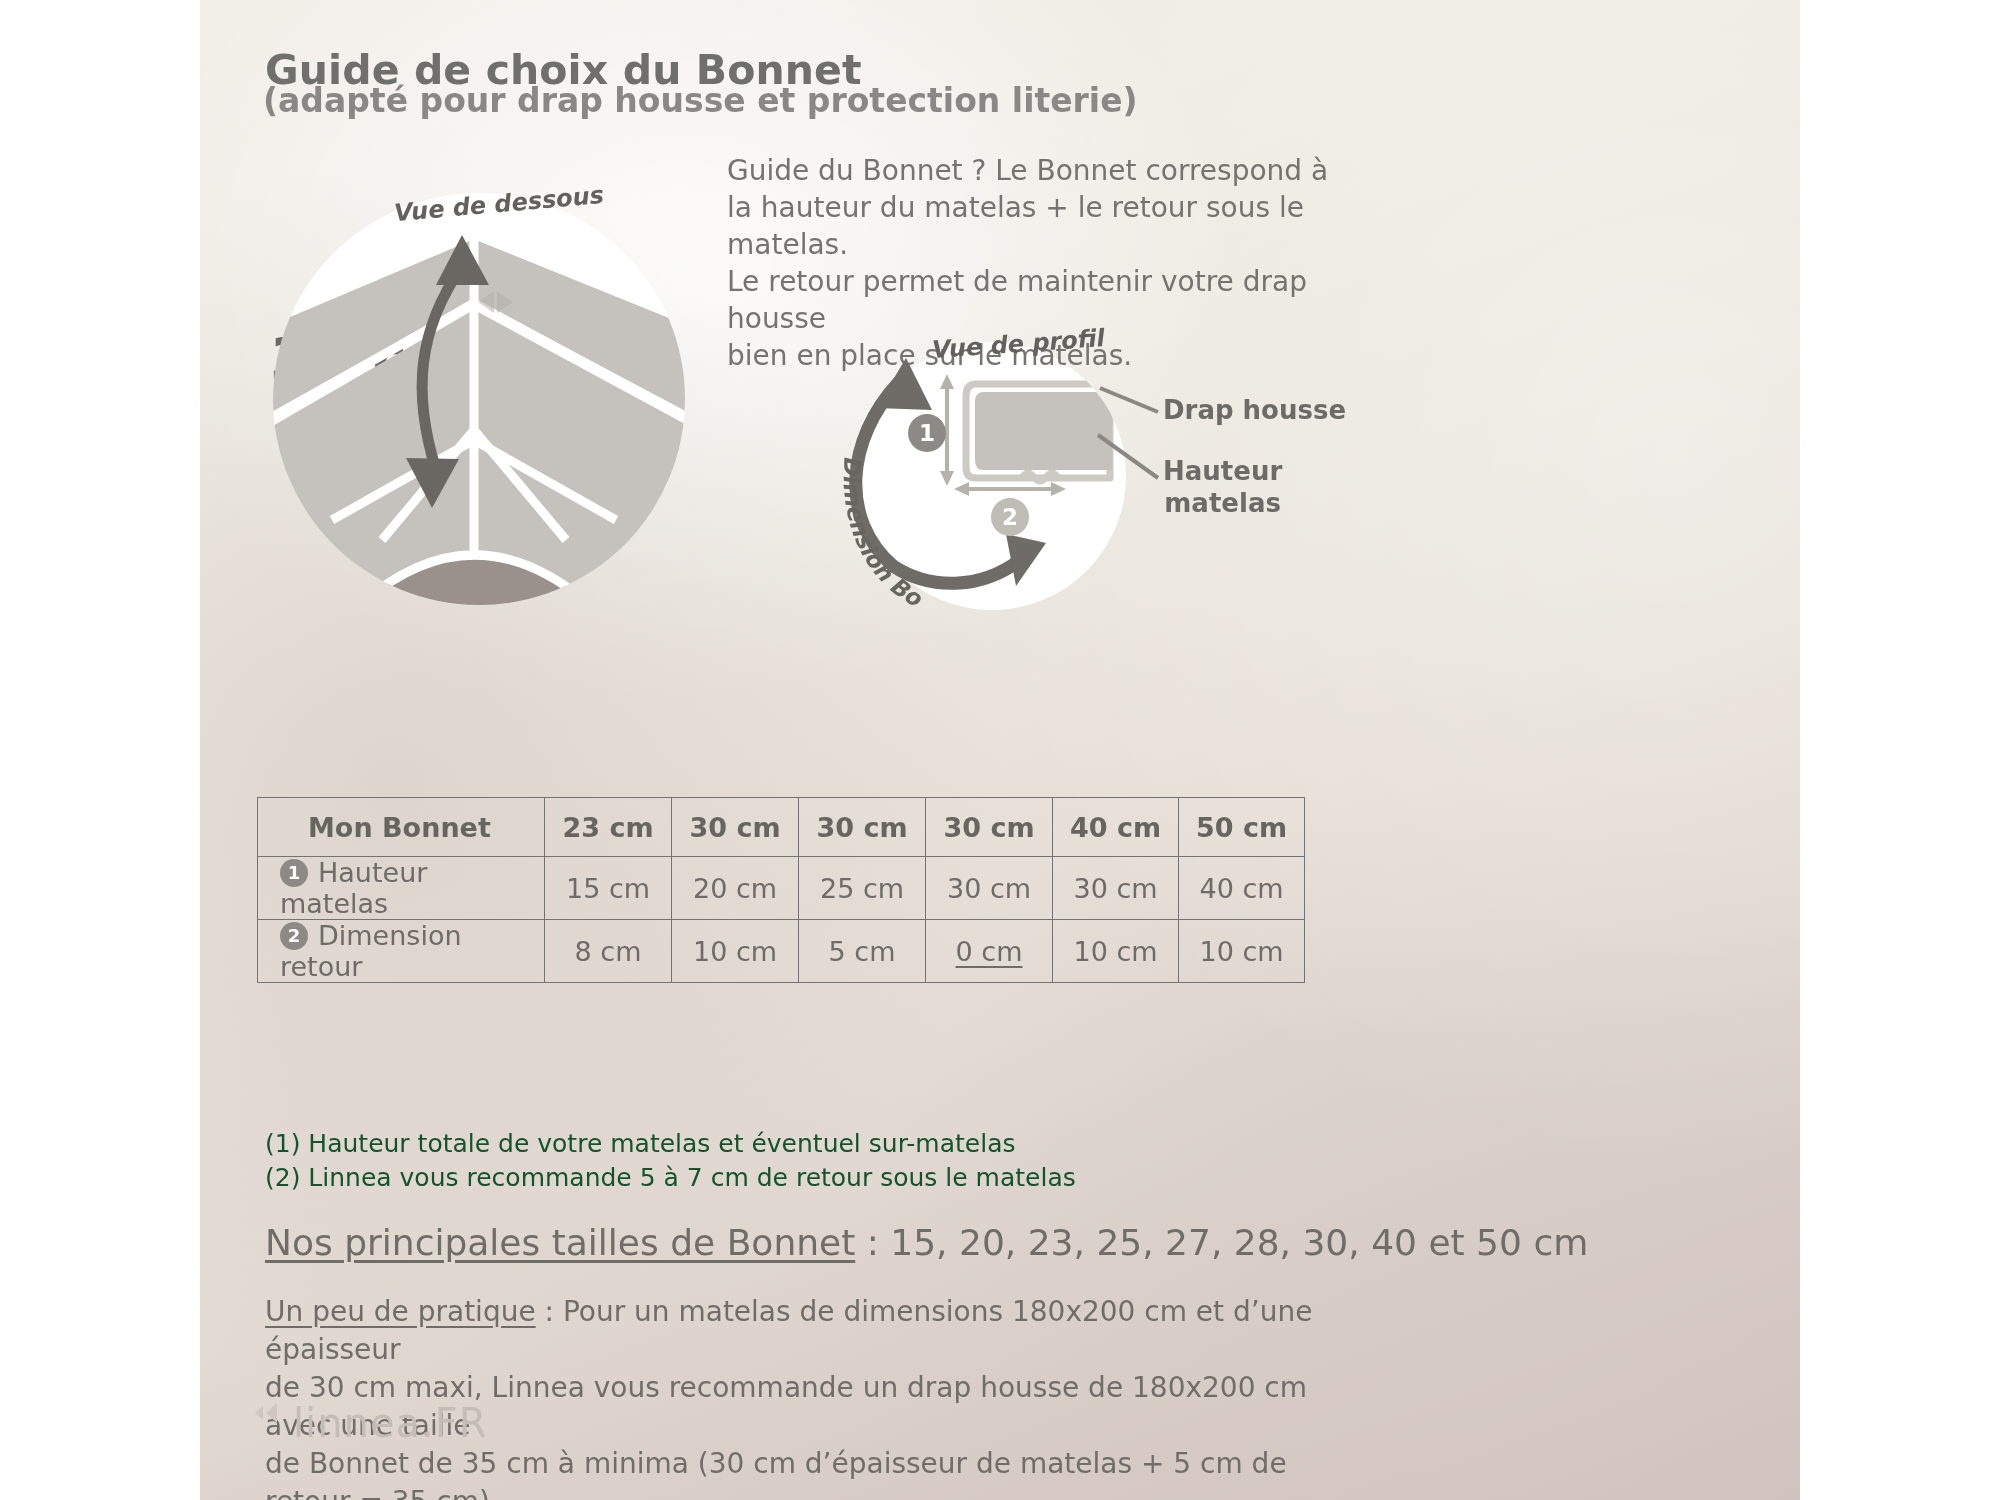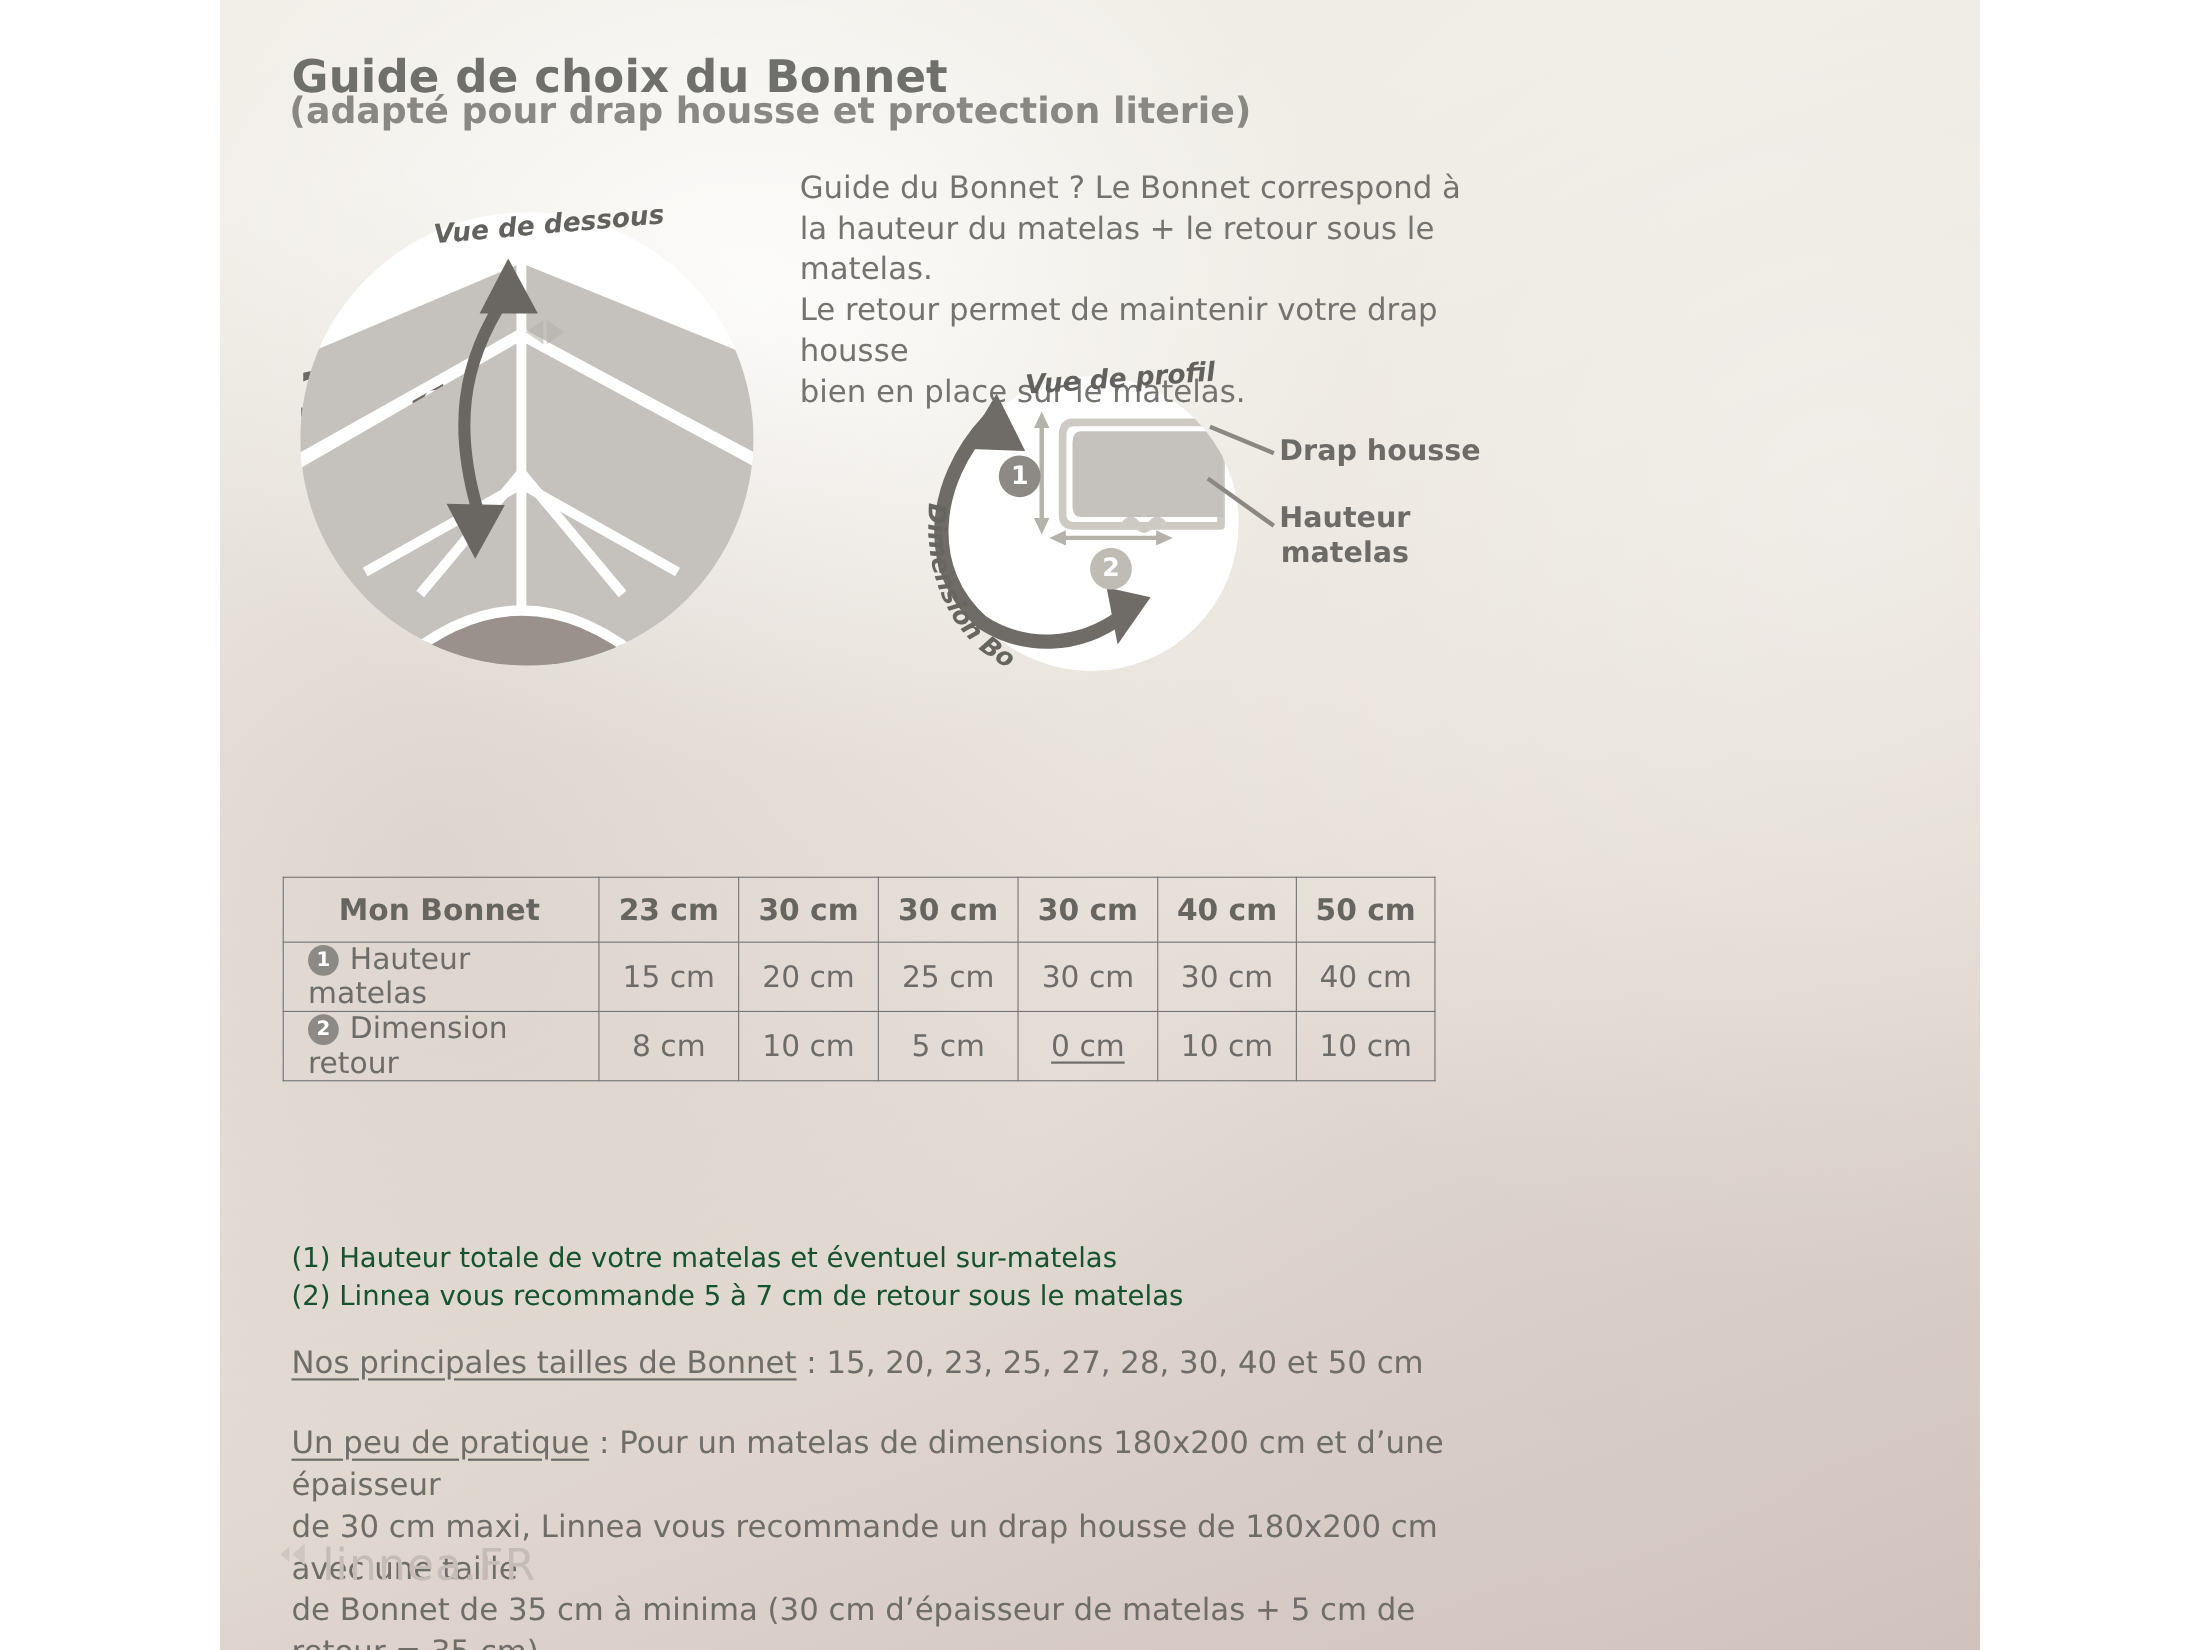--- a/index.html
+++ b/index.html
@@ -176,21 +176,21 @@
 
   
   .foot {
     left: 265px; top: 1127px;
     font-size: 25px;
     line-height: 34px;
     color: #14532d;
   }
   .sizes {
     left: 265px; top: 1222px;
-    font-size: 28px;
+    font-size: 36px;
     color: #6f6d68;
   }
   .practice {
     left: 265px; top: 1293px;
     font-size: 28px;
     line-height: 38px;
     color: #6f6d68;
     width: 1100px;
   }
   .u { text-decoration: underline; text-underline-offset: 5px; }

